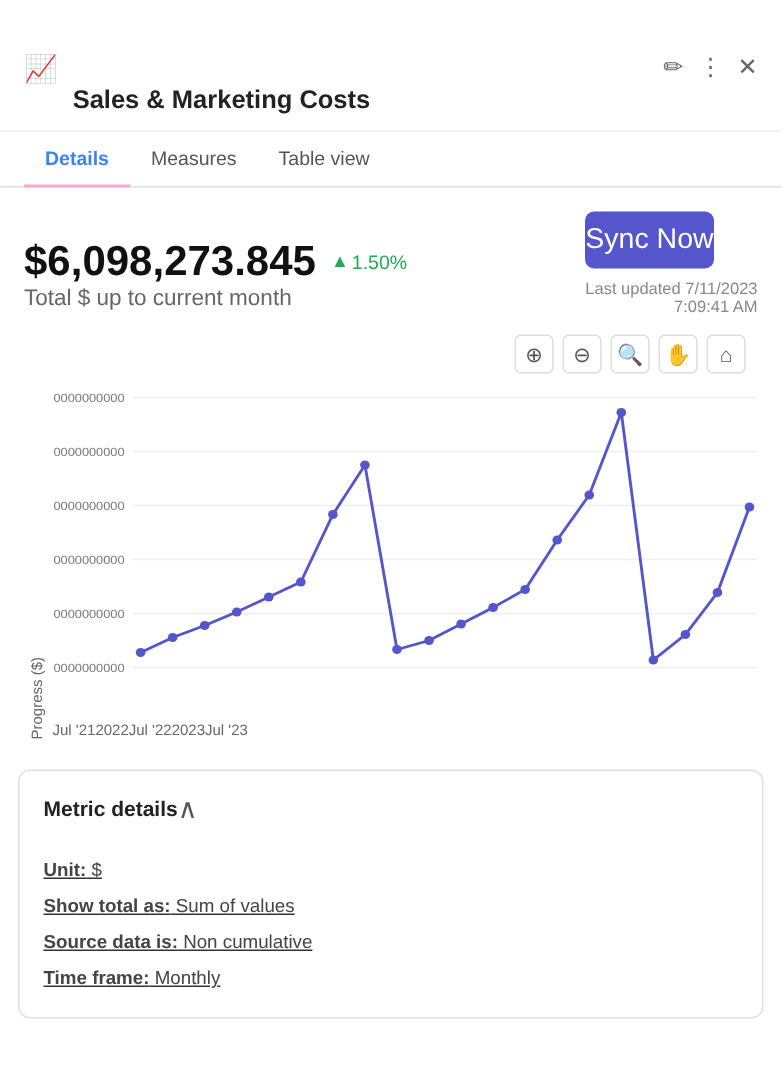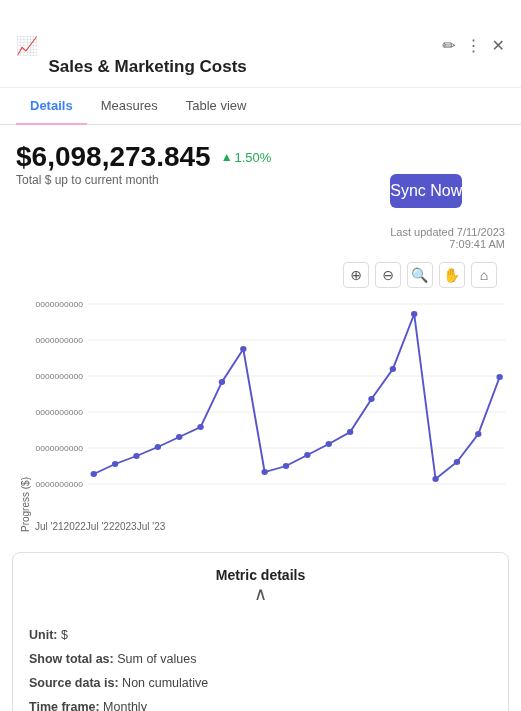--- a/index.html
+++ b/index.html
@@ -58,21 +58,21 @@
     .tab.active {
       color: #3b82f6;
       border-bottom: 2px solid #f9a8d4;
       font-weight: 700;
     }
     .content {
       padding: 16px 16px 0;
     }
     .metric-row {
       display: flex;
-      align-items: flex-start;
+      align-items: flex-end;
       justify-content: space-between;
       margin-bottom: 4px;
     }
     .metric-value {
       font-size: 28px;
       font-weight: 700;
       color: #111;
       display: flex;
       align-items: center;
       gap: 10px;
@@ -87,36 +87,35 @@
     }
     .metric-change-arrow {
       font-size: 12px;
     }
     .sync-btn {
       background: #5555cc;
       color: #fff;
       border: none;
       border-radius: 6px;
       padding: 8px 0;
-      font-size: 16px;
+      font-size: 19px;
       font-weight: 500;
       cursor: pointer;
       white-space: nowrap;
-      margin-top: 33px;
     }
     .metric-subtitle {
-      font-size: 12px;
+      font-size: 15px;
       color: #666;
       margin-bottom: 4px;
     }
     .last-updated {
       font-size: 11px;
       color: #888;
       text-align: right;
-      margin-top: 18px;
+      margin-top: 8px;
     }
     .chart-area {
       position: relative;
       margin: 12px 0 0;
     }
     .chart-toolbar {
       display: flex;
       justify-content: flex-end;
       gap: 6px;
       margin-bottom: 6px;
@@ -165,33 +164,32 @@
       color: #666;
     }
     .metric-details-card {
       margin: 20px 12px 16px;
       border: 1px solid #e0e0e0;
       border-radius: 8px;
       overflow: hidden;
     }
     .metric-details-header {
       display: flex;
-      justify-content: space-between;
       align-items: center;
       padding: 14px 16px;
       cursor: pointer;
-      flex-direction: column;
     }
     .metric-details-title {
       font-size: 14px;
       font-weight: 600;
       color: #222;
     }
     .metric-details-body {
       padding: 4px 16px 14px;
+      text-decoration: underline;
     }
     .detail-row {
       font-size: 12.5px;
       color: #444;
       padding: 5px 0;
     }
     .detail-row span {
       font-weight: 600;
     }
     .chevron-icon {

